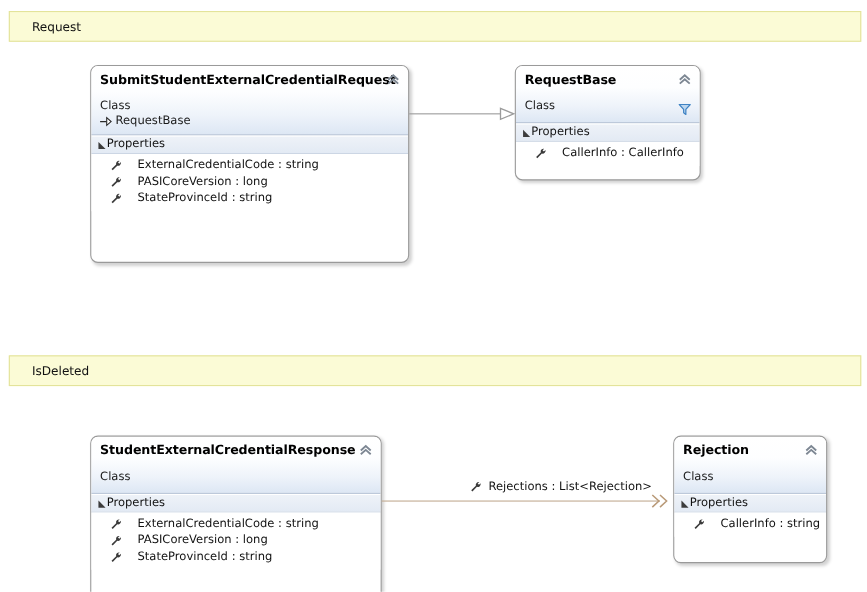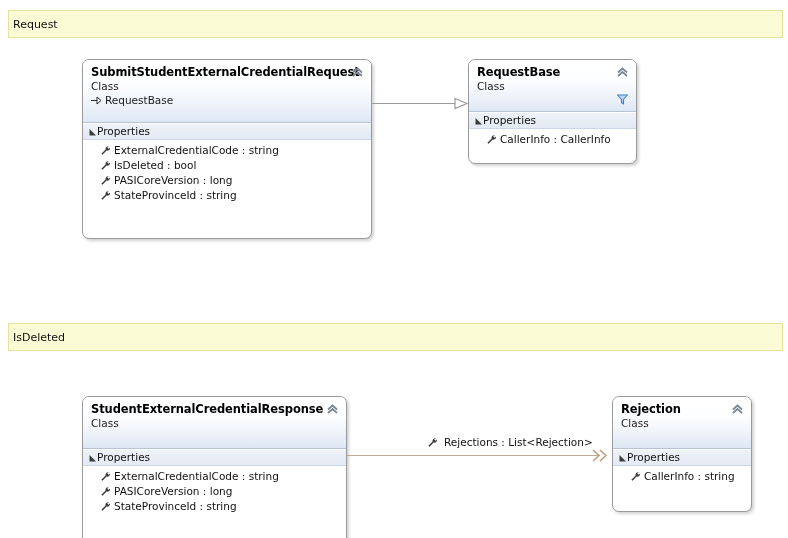--- a/index.html
+++ b/index.html
@@ -22,21 +22,21 @@
   
   .banner {
     position: absolute;
     background: #fbfbd6;
     border: 1px solid #e3e39a;
     box-sizing: border-box;
     display: flex;
     align-items: center;
   }
   .banner .banner-label {
-    padding-left: 4px;
+    padding-left: 20px;
     font-size: 11px;
     color: #111111;
     line-height: 1;
     white-space: nowrap;
   }
 
   
   .class-box {
     position: absolute;
     box-sizing: border-box;
@@ -58,21 +58,21 @@
     font-size: 11.5px;
     color: #000000;
     line-height: 13px;
     letter-spacing: -0.1px;
     white-space: nowrap;
   }
   .class-stereotype {
     font-size: 10.5px;
     color: #1a1a1a;
     line-height: 13px;
-    margin-top: 1px;
+    margin-top: 11px;
     white-space: nowrap;
   }
   .class-base {
     font-size: 10.5px;
     color: #1a1a1a;
     line-height: 13px;
     margin-top: 1px;
     white-space: nowrap;
     display: flex;
     align-items: center;
@@ -114,21 +114,21 @@
   }
   .member-list {
     padding: 3px 0 4px 0;
     background: #ffffff;
   }
   .member {
     height: 15px;
     display: flex;
     align-items: center;
     padding-left: 17px;
-    gap: 3px;
+    gap: 14px;
     white-space: nowrap;
   }
   .member-label {
     font-size: 10.5px;
     color: #111111;
     line-height: 1;
   }
 
   
   .connector {
@@ -193,28 +193,20 @@
   </div>
 
   <div class="member-list">
     <div class="member">
       <span>
         <svg width="11" height="11" viewBox="0 0 12 12">
           <path d="M9.6 1.4a2.9 2.9 0 0 0-3.5 3.6L1.5 9.5l1.2 1.2 4.5-4.6a2.9 2.9 0 0 0 3.6-3.5L9.2 4.1 7.9 2.8z" fill="#3b3b3b"></path>
         </svg>
       </span>
       <span class="member-label">ExternalCredentialCode : string</span>
-    </div>
-    <div class="member">
-      <span>
-        <svg width="11" height="11" viewBox="0 0 12 12">
-          <path d="M9.6 1.4a2.9 2.9 0 0 0-3.5 3.6L1.5 9.5l1.2 1.2 4.5-4.6a2.9 2.9 0 0 0 3.6-3.5L9.2 4.1 7.9 2.8z" fill="#3b3b3b"></path>
-        </svg>
-      </span>
-      <span class="member-label">IsDeleted : bool</span>
     </div>
     <div class="member">
       <span>
         <svg width="11" height="11" viewBox="0 0 12 12">
           <path d="M9.6 1.4a2.9 2.9 0 0 0-3.5 3.6L1.5 9.5l1.2 1.2 4.5-4.6a2.9 2.9 0 0 0 3.6-3.5L9.2 4.1 7.9 2.8z" fill="#3b3b3b"></path>
         </svg>
       </span>
       <span class="member-label">PASICoreVersion : long</span>
     </div>
     <div class="member">

